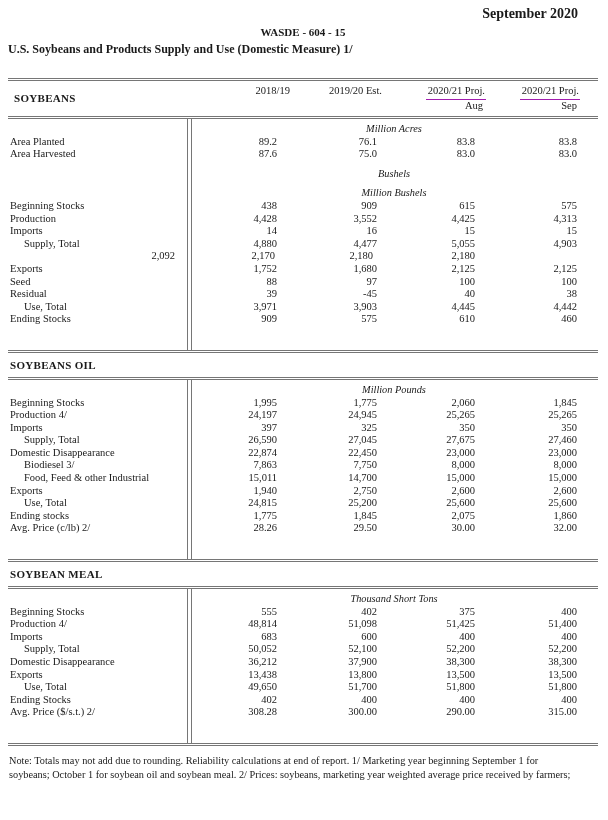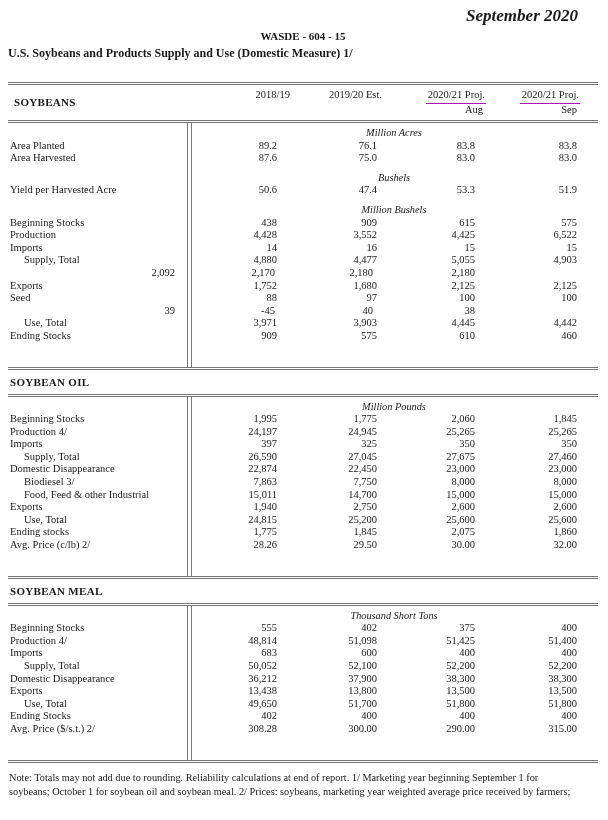--- a/index.html
+++ b/index.html
@@ -11,24 +11,23 @@
     background: #ffffff;
     font-family: "Liberation Serif", "DejaVu Serif", serif;
     color: #1a1a1a;
     overflow: hidden;
   }
   .content { padding: 4px 10px 0 8px; }
 
   .page-date {
     text-align: right;
     font-weight: bold;
-    font-size: 17px;
+    font-size: 14px;
     padding-right: 20px;
     padding-top: 2px;
-    font-style: italic;
   }
   .page-id {
     text-align: center;
     font-weight: bold;
     font-size: 11px;
     margin-top: 4px;
   }
   .page-title {
     font-weight: bold;
     font-size: 12px;
@@ -166,43 +165,36 @@
             <div class="row">
               <div class="lab">Area Harvested</div>
               <div class="val v1">87.6</div>
               <div class="val v2">75.0</div>
               <div class="val v3">83.0</div>
               <div class="val v4">83.0</div>
             </div>
             <div class="row gap">
               <div class="unit">Bushels</div>
             </div>
-            <div class="row">
-              <div class="lab">Yield per Harvested Acre</div>
-              <div class="val v1">50.6</div>
-              <div class="val v2">47.4</div>
-              <div class="val v3">53.3</div>
-              <div class="val v4">51.9</div>
-            </div>
             <div class="row gap">
               <div class="unit">Million Bushels</div>
             </div>
             <div class="row">
               <div class="lab">Beginning Stocks</div>
               <div class="val v1">438</div>
               <div class="val v2">909</div>
               <div class="val v3">615</div>
               <div class="val v4">575</div>
             </div>
             <div class="row">
               <div class="lab">Production</div>
               <div class="val v1">4,428</div>
               <div class="val v2">3,552</div>
               <div class="val v3">4,425</div>
-              <div class="val v4">6,522</div>
+              <div class="val v4">4,313</div>
             </div>
             <div class="row">
               <div class="lab">Imports</div>
               <div class="val v1">14</div>
               <div class="val v2">16</div>
               <div class="val v3">15</div>
               <div class="val v4">15</div>
             </div>
             <div class="row">
               <div class="lab ind">Supply, Total</div>
@@ -225,20 +217,21 @@
               <div class="val v4">2,125</div>
             </div>
             <div class="row">
               <div class="lab">Seed</div>
               <div class="val v1">88</div>
               <div class="val v2">97</div>
               <div class="val v3">100</div>
               <div class="val v4">100</div>
             </div>
             <div class="row">
+              <div class="lab">Residual</div>
               <div class="val v1">39</div>
               <div class="val v2">-45</div>
               <div class="val v3">40</div>
               <div class="val v4">38</div>
             </div>
             <div class="row">
               <div class="lab ind">Use, Total</div>
               <div class="val v1">3,971</div>
               <div class="val v2">3,903</div>
               <div class="val v3">4,445</div>
@@ -246,21 +239,21 @@
             </div>
             <div class="row">
               <div class="lab">Ending Stocks</div>
               <div class="val v1">909</div>
               <div class="val v2">575</div>
               <div class="val v3">610</div>
               <div class="val v4">460</div>
             </div>
           </div>
           <div class="rule"></div>
-          <div class="section-title">SOYBEAN OIL</div>
+          <div class="section-title">SOYBEANS OIL</div>
           <div class="rule"></div>
           <div class="section-body">
             <div class="row">
               <div class="unit">Million Pounds</div>
             </div>
             <div class="row">
               <div class="lab">Beginning Stocks</div>
               <div class="val v1">1,995</div>
               <div class="val v2">1,775</div>
               <div class="val v3">2,060</div>

